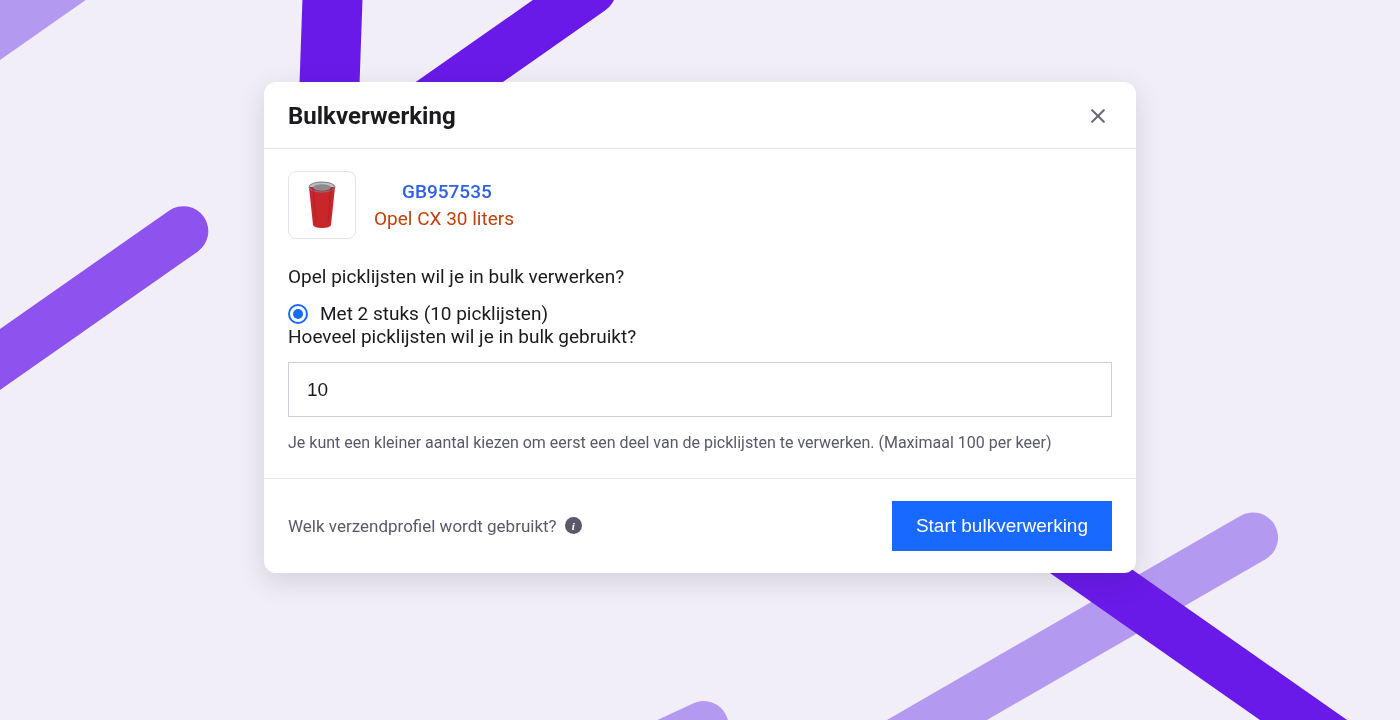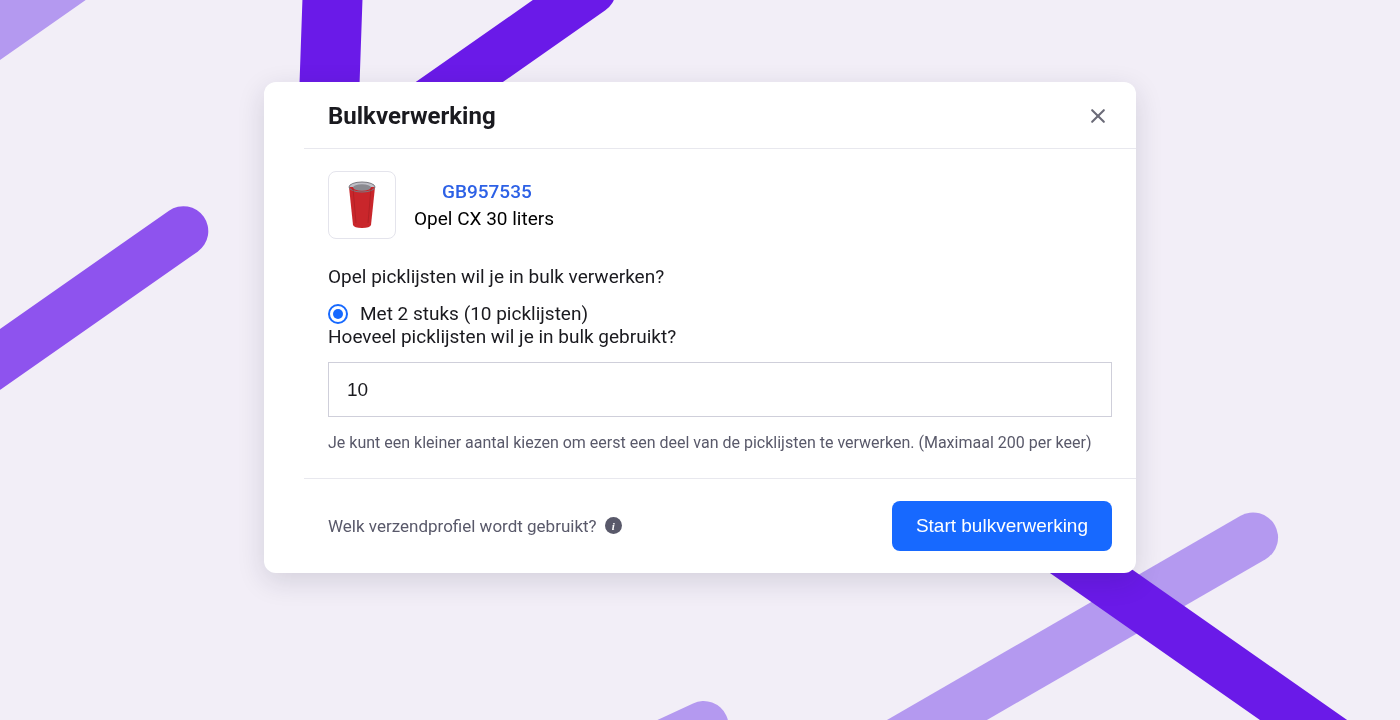--- a/index.html
+++ b/index.html
@@ -59,21 +59,20 @@
 
   .modal {
     position: absolute;
     top: 82px;
     left: 264px;
     width: 872px;
     background: #ffffff;
     border-radius: 12px;
     box-shadow: 0 8px 28px rgba(30, 30, 60, 0.14);
     overflow: hidden;
-    padding-left: 40px;
   }
   .modal-header {
     display: flex;
     align-items: center;
     justify-content: space-between;
     padding: 20px 24px 18px 24px;
     border-bottom: 1px solid #e8e8ee;
   }
   .modal-title {
     font-size: 24px;
@@ -112,21 +111,21 @@
   .product-meta { display: flex; flex-direction: column; gap: 4px; }
   .product-sku {
     color: #2d61e6;
     font-size: 19px;
     font-weight: 500;
     text-decoration: none;
     cursor: pointer;
     margin-left: 28px;
   }
   .product-name {
-    color: #000000;
+    color: #c2410c;
     font-size: 19px;
   }
 
   .section-label {
     font-size: 19px;
     color: #1a1a1f;
     margin-bottom: 14px;
   }
 
   .radio-row {
@@ -195,21 +194,21 @@
     align-items: center; justify-content: center;
     font-size: 11px;
     font-weight: 700;
     font-style: italic;
     font-family: Georgia, serif;
   }
   .primary-btn {
     background: #1769ff;
     color: #fff;
     border: none;
-    border-radius: 8px;
+    border-radius: 0;
     font-size: 19px;
     font-weight: 500;
     padding: 14px 24px;
     cursor: pointer;
   }
 </style>
 </head>
 <body>
 
 <div class="stripe stripe2"></div>
@@ -258,21 +257,21 @@
       <span class="radio-outer">
         <span class="radio-inner"></span>
       </span>
       <span class="radio-label">Met 2 stuks (10 picklijsten)</span>
     </label>
 
     <div class="section-label">Hoeveel picklijsten wil je in bulk gebruikt?</div>
 
     <input type="text" class="qty-input" value="10" style="">
 
-    <div class="hint">Je kunt een kleiner aantal kiezen om eerst een deel van de picklijsten te verwerken. (Maximaal 200 per keer)</div>
+    <div class="hint">Je kunt een kleiner aantal kiezen om eerst een deel van de picklijsten te verwerken. (Maximaal 100 per keer)</div>
 
   </div>
 
   <div class="modal-footer">
     <div class="footer-note">
       <span>Welk verzendprofiel wordt gebruikt?</span>
       <span class="info-dot">i</span>
     </div>
     <button class="primary-btn">Start bulkverwerking</button>
   </div>

